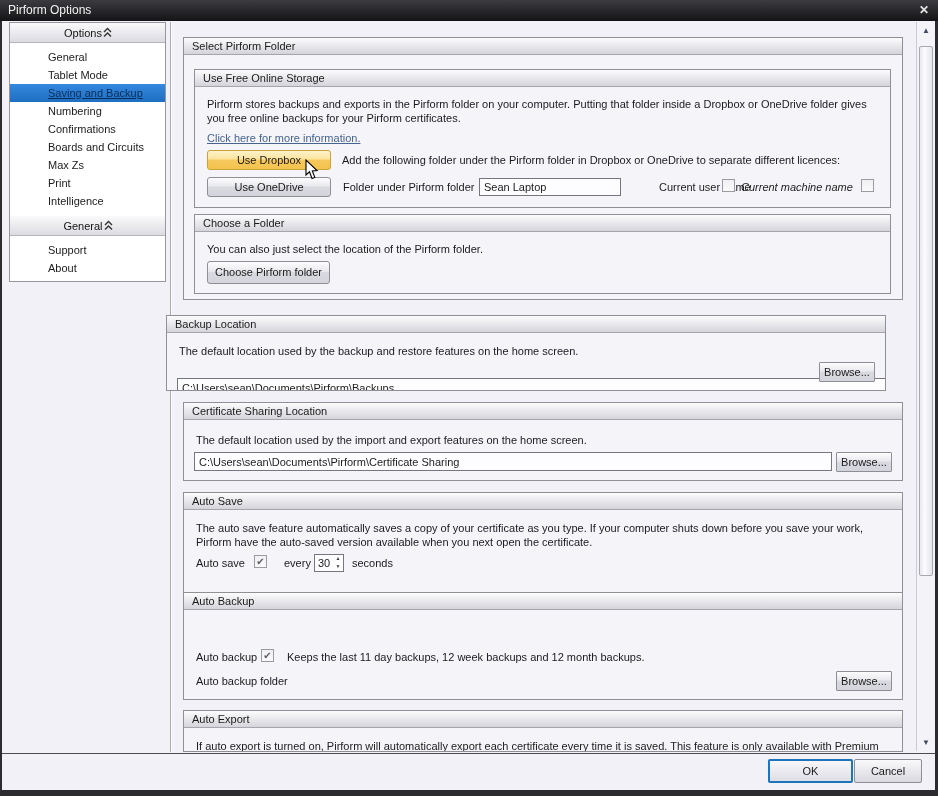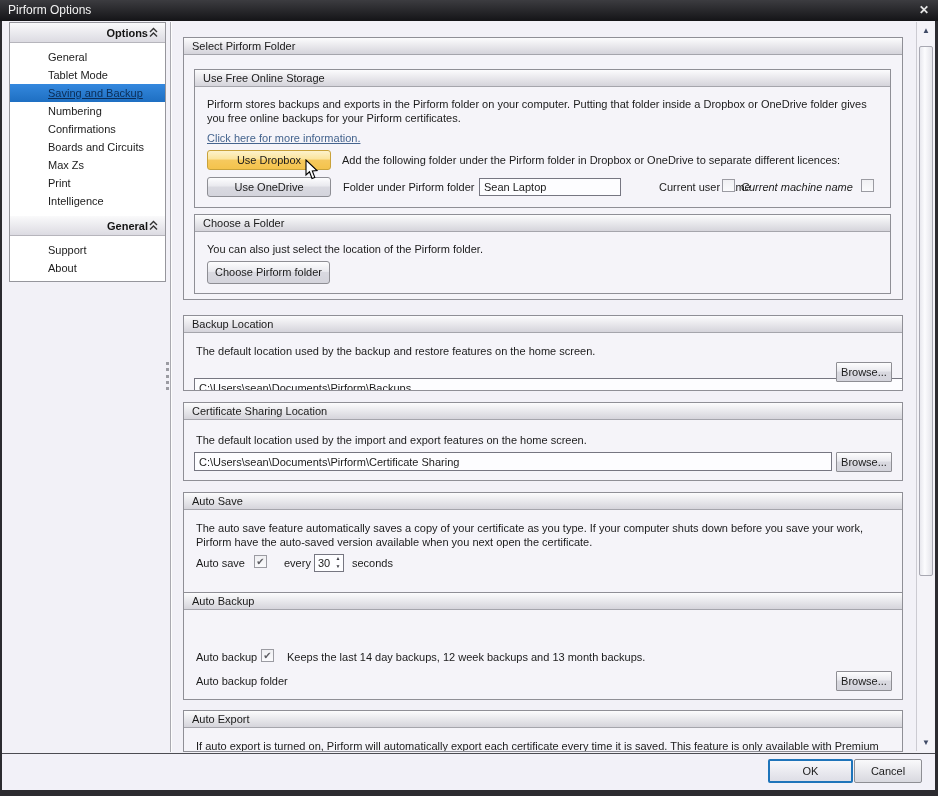--- a/index.html
+++ b/index.html
@@ -18,22 +18,22 @@
   .title-text { position:absolute; left:8px; top:3px; font-size:12px; }
   .close-btn { position:absolute; right:9px; top:3px; font-size:12px; font-weight:bold; color:#e6e6e6; cursor:default; }
   
   .content { position:absolute; left:2px; top:21px; width:933px; height:769px; background:#f2f1f7; }
   
   .sidebar { position:absolute; left:9px; top:22px; width:157px; height:260px; background:#ffffff; border:1px solid #96969c; }
   .side-header {
     height:20px; line-height:20px; padding:0 6px 0 8px;
     background:linear-gradient(#fafafb,#dcdbe2);
     border-bottom:1px solid #b6b5bc;
-    font-weight:bold; color:#141414;
-    display:flex; justify-content:flex-end; align-items:center;
+    font-weight:normal; color:#141414;
+    display:flex; justify-content:center; align-items:center;
   }
   .side-list { padding:5px 0 6px 0; }
   .side-item { height:18px; line-height:18px; padding-left:38px; cursor:default; }
   .side-item.selected {
     background:linear-gradient(#3488de,#1e6fc2);
     color:#0b2d57; text-decoration:underline;
   }
   .chev { width:11px; height:11px; }
   
   .splitter { position:absolute; left:170px; top:22px; width:2px; height:730px; background:#aaaab0; border-right:1px solid #fdfdfd; }
@@ -162,21 +162,21 @@
       </svg>
     </div>
 
     <div class="grp" style="left:10px; top:176px; width:697px; height:80px;">
       <div class="grp-h">Choose a Folder</div>
       <div class="abs" style="left:12px; top:28px;">You can also just select the location of the Pirform folder.</div>
       <div class="btn" style="left:12px; top:46px; width:123px; height:23px; line-height:21px;">Choose Pirform folder</div>
     </div>
   </div>
 
-  <div class="grp" style="left:183px; top:315px; width:720px; height:76px;">
+  <div class="grp" style="left:166px; top:315px; width:720px; height:76px;">
     <div class="grp-h">Backup Location</div>
     <div class="abs" style="left:12px; top:29px;">The default location used by the backup and restore features on the home screen.</div>
     <input class="tb" style="left: 10px; top: 46px; width: 720px; height: 19px; margin-top: 16px;" value="C:\Users\sean\Documents\Pirform\Backups">
     <div class="btn" style="left:652px; top:46px; width:56px; height:20px; line-height:18px; border-radius:1px;">Browse...</div>
   </div>
 
   <div class="grp" style="left:183px; top:402px; width:720px; height:79px;">
     <div class="grp-h">Certificate Sharing Location</div>
     <div class="abs" style="left:12px; top:31px;">The default location used by the import and export features on the home screen.</div>
     <input class="tb" style="left: 10px; top: 49px; width: 638px; height: 19px;" value="C:\Users\sean\Documents\Pirform\Certificate Sharing">
@@ -196,21 +196,21 @@
         <span>▼</span>
       </span>
     </div>
     <div class="abs" style="left:168px; top:64px;">seconds</div>
   </div>
 
   <div class="grp" style="left:183px; top:592px; width:720px; height:108px;">
     <div class="grp-h">Auto Backup</div>
     <div class="abs" style="left:12px; top:58px;">Auto backup</div>
     <span class="cb" style="left:77px; top:56px;"><span>✔</span></span>
-    <div class="abs" style="left:103px; top:58px;">Keeps the last 14 day backups, 12 week backups and 13 month backups.</div>
+    <div class="abs" style="left:103px; top:58px;">Keeps the last 11 day backups, 12 week backups and 12 month backups.</div>
     <div class="abs" style="left:12px; top:82px;">Auto backup folder</div>
     <div class="btn" style="left:652px; top:78px; width:56px; height:20px; line-height:18px; border-radius:1px;">Browse...</div>
   </div>
 
   <div class="grp" style="left:183px; top:710px; width:720px; height:42px;">
     <div class="grp-h">Auto Export</div>
     <div class="abs" style="left:12px; top:29px; width:695px;">If auto export is turned on, Pirform will automatically export each certificate every time it is saved.  This feature is only available with Premium</div>
   </div>
 
   <div class="sbar">

